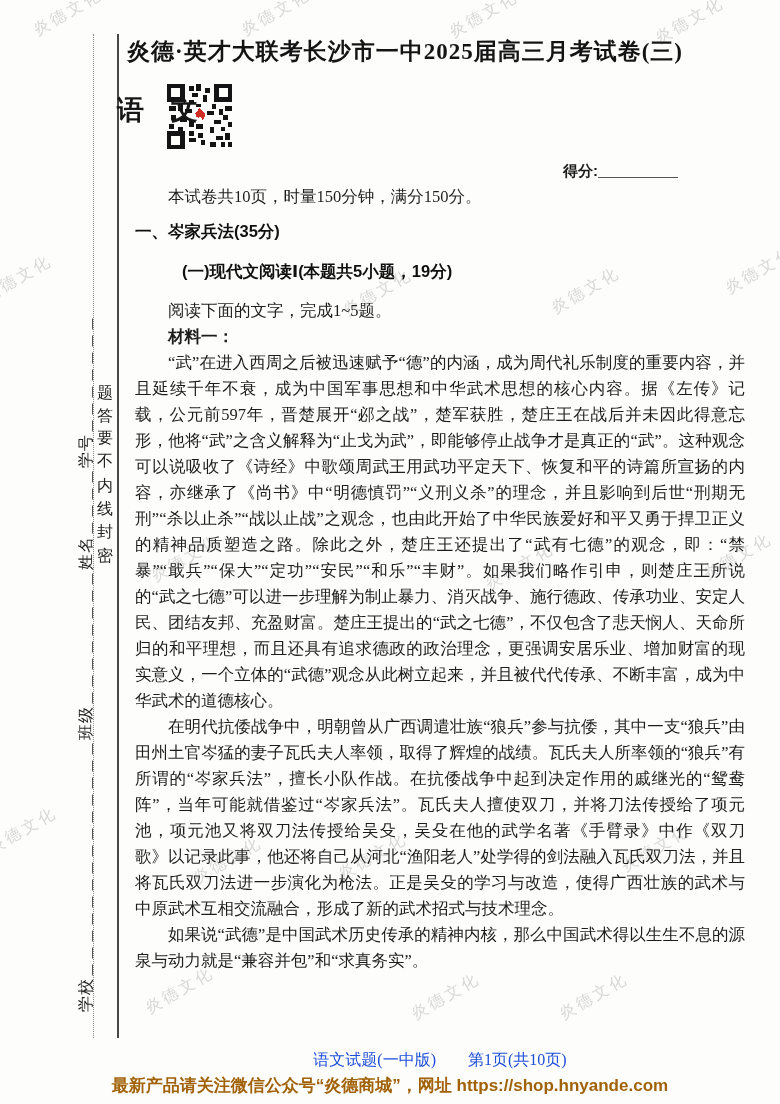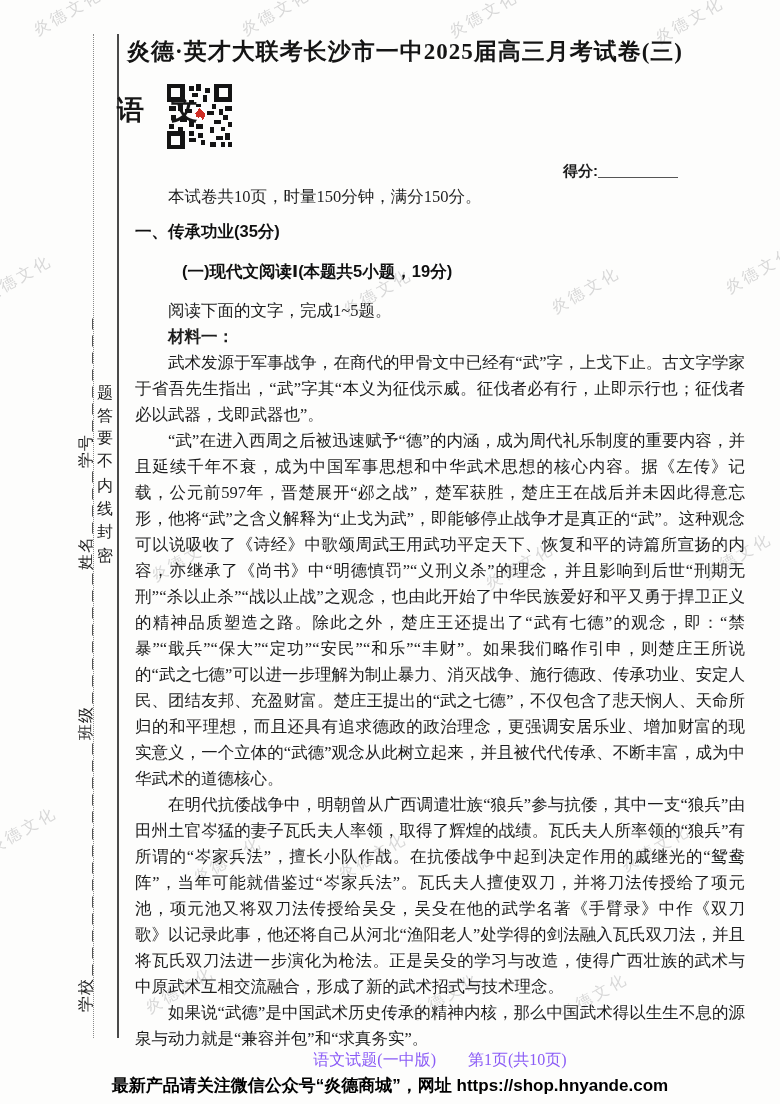--- a/index.html
+++ b/index.html
@@ -75,25 +75,25 @@
     font-family:"Liberation Sans","DejaVu Sans",sans-serif;
   }
   .content .h3{
     margin:14px;text-indent:2em;font-weight:bold;color:#101010;
     font-family:"Liberation Sans","DejaVu Sans",sans-serif;
   }
   .content .material b{font-weight:bold;}
   
   .footer-page{
     position:absolute;left:135px;top:1050px;width:610px;
-    text-align:center;font-size:16px;color:#8b5cf6;
+    text-align:center;font-size:16px;color:#1d4ed8;
   }
   .footer-promo{
     position:absolute;left:0;top:1074px;width:780px;
-    text-align:center;font-size:17px;font-weight:bold;color:#000000;
+    text-align:center;font-size:17px;font-weight:bold;color:#a16207;
     font-family:"Liberation Sans","DejaVu Sans",sans-serif;
   }
 </style>
 </head>
 <body>
 
 <div class="page">
 
   <div class="wm" style="left:30px;top:2px">炎德文化</div>
   <div class="wm" style="left:238px;top:2px">炎德文化</div>
@@ -135,25 +135,24 @@
   </div>
 
   <div class="subject">语　文</div>
 
   <div class="score">
     <span>得分:</span><span class="score-blank"></span>
   </div>
 
   <div class="content">
     <p class="info">本试卷共10页，时量150分钟，满分150分。</p>
-    <div class="h2">一、传承功业(35分)</div>
+    <div class="h2">一、岑家兵法(35分)</div>
     <div class="h3">(一)现代文阅读Ⅰ(本题共5小题，19分)</div>
     <p>阅读下面的文字，完成1~5题。</p>
     <p class="material"><b>材料一：</b></p>
-    <p>武术发源于军事战争，在商代的甲骨文中已经有“武”字，上戈下止。古文字学家于省吾先生指出，“武”字其“本义为征伐示威。征伐者必有行，止即示行也；征伐者必以武器，戈即武器也”。</p>
     <p>“武”在进入西周之后被迅速赋予“德”的内涵，成为周代礼乐制度的重要内容，并且延续千年不衰，成为中国军事思想和中华武术思想的核心内容。据《左传》记载，公元前597年，晋楚展开“邲之战”，楚军获胜，楚庄王在战后并未因此得意忘形，他将“武”之含义解释为“止戈为武”，即能够停止战争才是真正的“武”。这种观念可以说吸收了《诗经》中歌颂周武王用武功平定天下、恢复和平的诗篇所宣扬的内容，亦继承了《尚书》中“明德慎罚”“义刑义杀”的理念，并且影响到后世“刑期无刑”“杀以止杀”“战以止战”之观念，也由此开始了中华民族爱好和平又勇于捍卫正义的精神品质塑造之路。除此之外，楚庄王还提出了“武有七德”的观念，即：“禁暴”“戢兵”“保大”“定功”“安民”“和乐”“丰财”。如果我们略作引申，则楚庄王所说的“武之七德”可以进一步理解为制止暴力、消灭战争、施行德政、传承功业、安定人民、团结友邦、充盈财富。楚庄王提出的“武之七德”，不仅包含了悲天悯人、天命所归的和平理想，而且还具有追求德政的政治理念，更强调安居乐业、增加财富的现实意义，一个立体的“武德”观念从此树立起来，并且被代代传承、不断丰富，成为中华武术的道德核心。</p>
     <p>在明代抗倭战争中，明朝曾从广西调遣壮族“狼兵”参与抗倭，其中一支“狼兵”由田州土官岑猛的妻子瓦氏夫人率领，取得了辉煌的战绩。瓦氏夫人所率领的“狼兵”有所谓的“岑家兵法”，擅长小队作战。在抗倭战争中起到决定作用的戚继光的“鸳鸯阵”，当年可能就借鉴过“岑家兵法”。瓦氏夫人擅使双刀，并将刀法传授给了项元池，项元池又将双刀法传授给吴殳，吴殳在他的武学名著《手臂录》中作《双刀歌》以记录此事，他还将自己从河北“渔阳老人”处学得的剑法融入瓦氏双刀法，并且将瓦氏双刀法进一步演化为枪法。正是吴殳的学习与改造，使得广西壮族的武术与中原武术互相交流融合，形成了新的武术招式与技术理念。</p>
     <p>如果说“武德”是中国武术历史传承的精神内核，那么中国武术得以生生不息的源泉与动力就是“兼容并包”和“求真务实”。</p>
   </div>
 
   <div class="footer-page">语文试题(一中版)　　第1页(共10页)</div>
   <div class="footer-promo">最新产品请关注微信公众号“炎德商城”，网址 https://shop.hnyande.com</div>
 
 </div>
 

